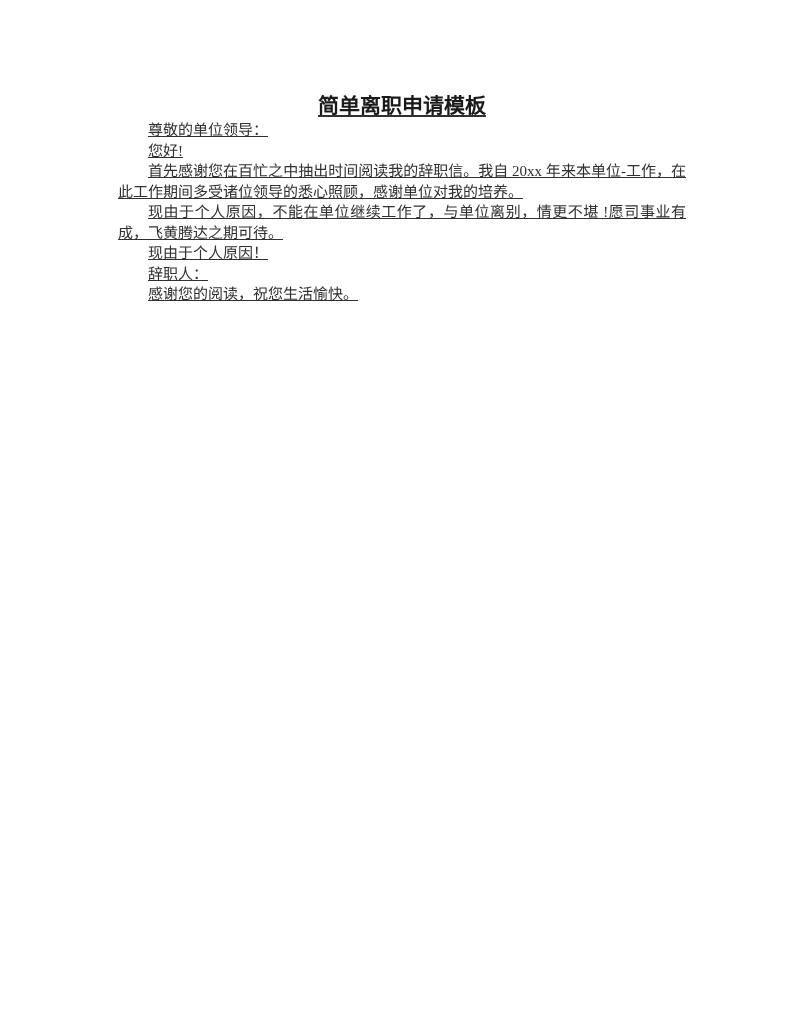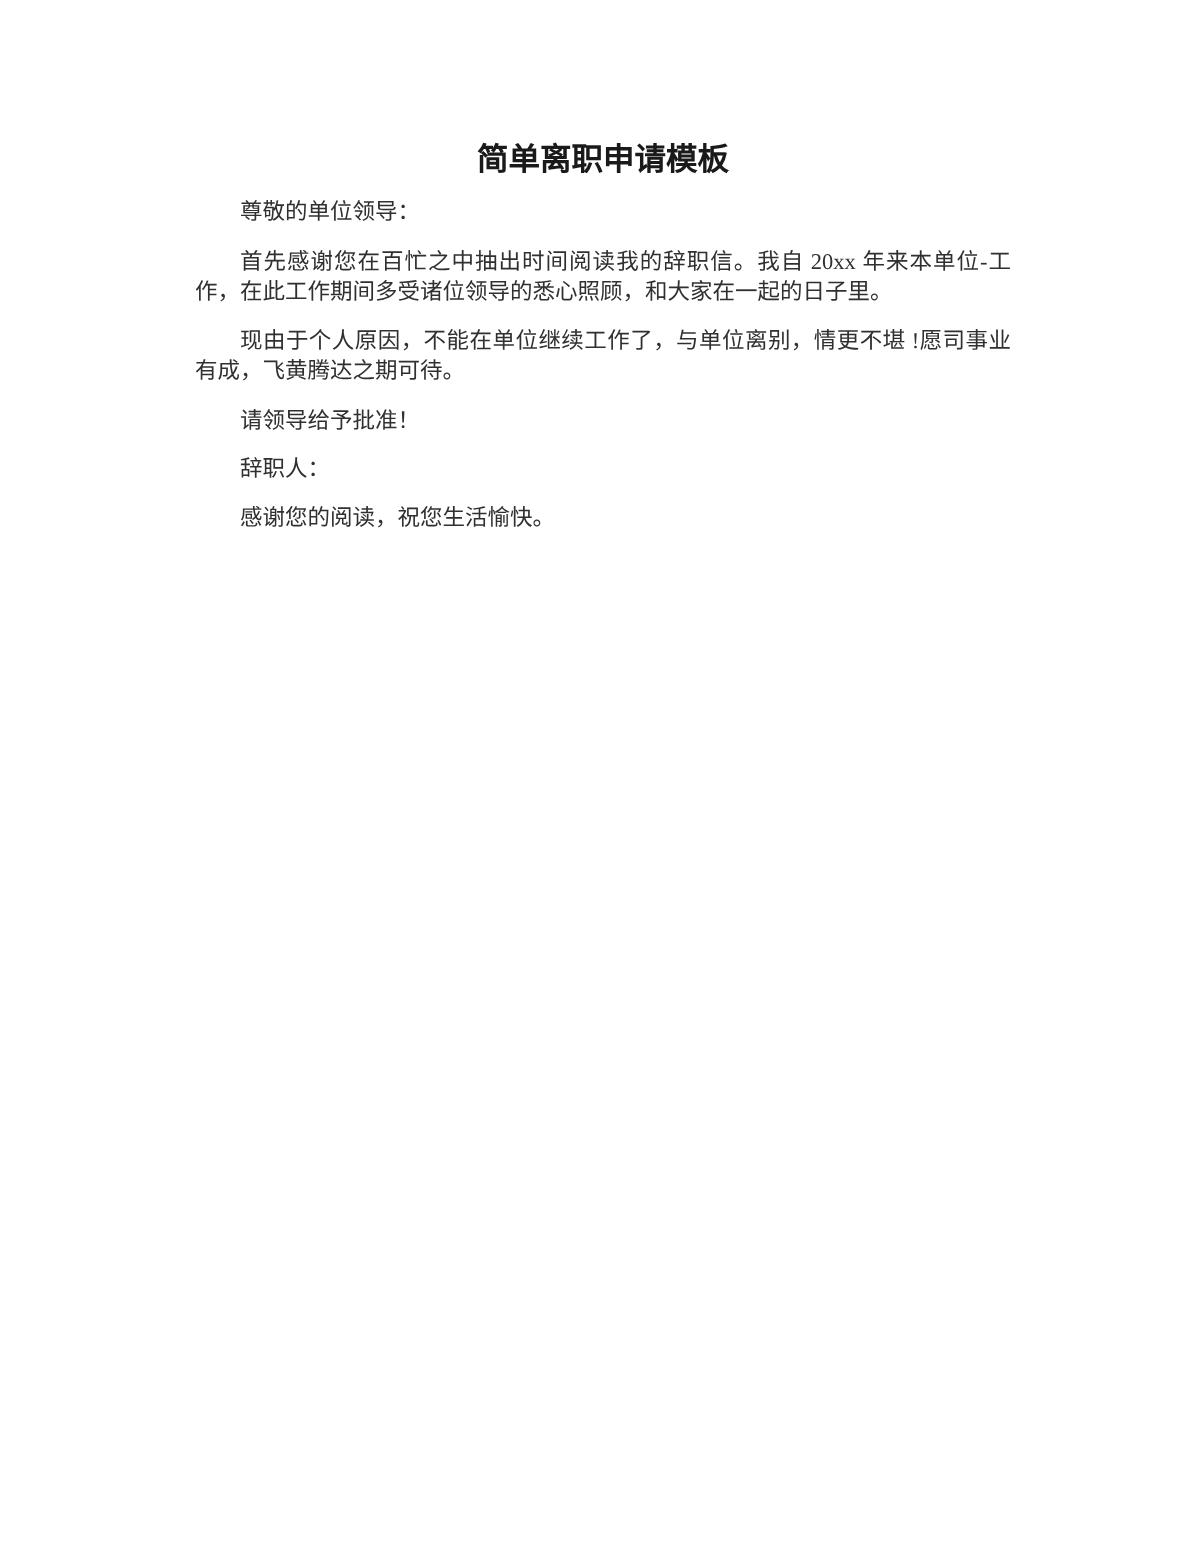--- a/index.html
+++ b/index.html
@@ -17,33 +17,34 @@
     box-sizing: border-box;
     width: 800px;
     height: 1035px;
     padding: 92px 114px 16px 118px;
     background: #ffffff;
     font-family: "Liberation Serif", "DejaVu Serif", serif;
     font-size: 15px;
     line-height: 20.5px;
     color: #303030;
     text-align: justify;
+    text-decoration: underline;
   }
   .doc-title {
     margin: 0;
     font-size: 21px;
     line-height: 28px;
     font-weight: bold;
     text-align: center;
     text-indent: 0;
     color: #1a1a1a;
     font-family: "Liberation Serif", "DejaVu Serif", serif;
   }
   .page p {
-    margin: 12px;
+    margin: 0;
     padding: 0;
     text-indent: 2em;
   }
   
   .mt-salutation   { margin-top: 16px;  }
   .mt-greeting     { margin-top: 14.5px; }
   .mt-para1        { margin-top: 14.5px; }
   .mt-para2        { margin-top: 15px;  }
   .mt-para3        { margin-top: 15.5px; }
   .mt-approval     { margin-top: 47px;  }
@@ -53,26 +54,27 @@
 </style>
 </head>
 <body>
 
 <div class="page">
 
   <h1 class="doc-title">简单离职申请模板</h1>
 
   <p class="mt-salutation">尊敬的单位领导：</p>
 
+  <p class="mt-greeting">您好!</p>
 
-  <p class="mt-para1">首先感谢您在百忙之中抽出时间阅读我的辞职信。我自 20xx 年来本单位-工作，在此工作期间多受诸位领导的悉心照顾，和大家在一起的日子里。</p>
+  <p class="mt-para1">首先感谢您在百忙之中抽出时间阅读我的辞职信。我自 20xx 年来本单位-工作，在此工作期间多受诸位领导的悉心照顾，感谢单位对我的培养。</p>
 
 
   <p class="mt-para3">现由于个人原因，不能在单位继续工作了，与单位离别，情更不堪 !愿司事业有成，飞黄腾达之期可待。</p>
 
-  <p class="mt-approval">请领导给予批准！</p>
+  <p class="mt-approval">现由于个人原因！</p>
 
 
   <p class="mt-signer">辞职人：</p>
 
   <p class="mt-footer">感谢您的阅读，祝您生活愉快。</p>
 
 </div>
 
 </body></html>

